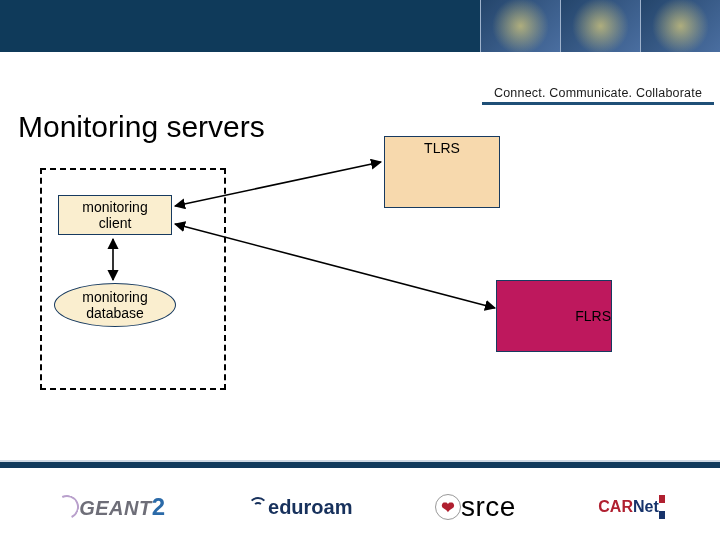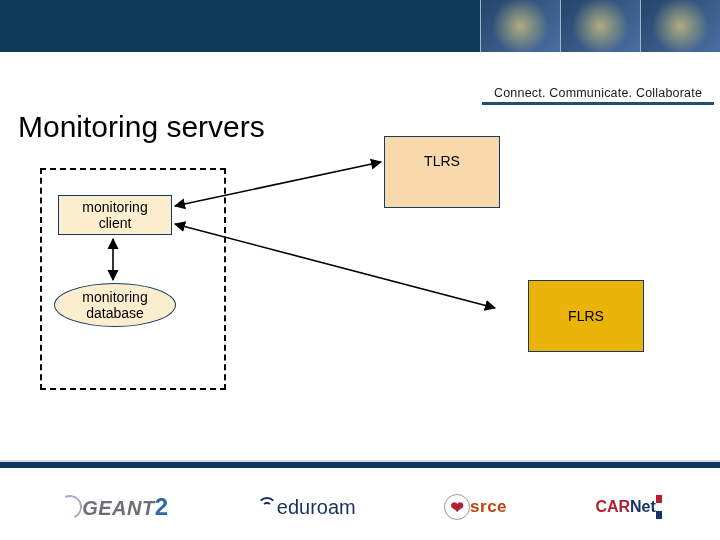--- a/index.html
+++ b/index.html
@@ -16,39 +16,39 @@
   .tagline-wrap { position: absolute; right: 6px; top: 86px; text-align: center; }
   .tagline { font-size: 12.5px; color: #1a1a1a; letter-spacing: .2px; }
   .tagline-underline { height: 3px; background: #1f4f77; margin-top: 2px; width: 232px; }
 
   .dashed-box { position: absolute; left: 40px; top: 168px; width: 186px; height: 222px; border: 2px dashed #000; }
 
   .client-box { position: absolute; left: 58px; top: 195px; width: 114px; height: 40px; border: 1.5px solid #173a60; background: #faeecf; display: flex; align-items: center; justify-content: center; font-size: 14px; text-align: center; line-height: 1.15; }
 
   .db-ellipse { position: absolute; left: 54px; top: 283px; width: 122px; height: 44px; border: 1.5px solid #173a60; background: #faeecf; border-radius: 50%; display: flex; align-items: center; justify-content: center; font-size: 14px; text-align: center; line-height: 1.15; }
 
-  .tlrs-box { position: absolute; left: 384px; top: 136px; width: 116px; height: 72px; border: 1.5px solid #173a60; background: #f7d9ad; display: flex; align-items: flex-start; justify-content: center; padding-top: 16px; font-size: 14px; }
-  .flrs-box { position: absolute; left: 528px; top: 280px; width: 116px; height: 72px; border: 1.5px solid #173a60; background: #eab308; display: flex; align-items: center; justify-content: center; font-size: 14px; }
+  .tlrs-box { position: absolute; left: 384px; top: 136px; width: 116px; height: 72px; border: 1.5px solid #173a60; background: #f7d9ad; display: flex; align-items: flex-start; justify-content: center; padding-top: 3px; font-size: 14px; }
+  .flrs-box { position: absolute; left: 496px; top: 280px; width: 116px; height: 72px; border: 1.5px solid #173a60; background: #be185d; display: flex; align-items: center; justify-content: flex-end; font-size: 14px; }
 
   svg.arrows { position: absolute; left: 0; top: 0; width: 720px; height: 540px; pointer-events: none; }
 
   .footer-band { position: absolute; left: 0; bottom: 72px; width: 720px; height: 6px; background: #123a5c; }
   .footer-thin { position: absolute; left: 0; bottom: 78px; width: 720px; height: 2px; background: #cfd8e3; }
 
   .logos { position: absolute; left: 0; bottom: 0; width: 720px; height: 66px; display: flex; align-items: center; justify-content: space-around; padding: 0 14px; }
   .logo { display: flex; align-items: center; color: #3a3a3a; font-weight: 600; }
   .geant { font-size: 20px; color: #6e6e78; letter-spacing: .5px; font-style: italic; }
   .geant .two { color: #2b6aa8; font-size: 24px; font-weight: 700; font-style: normal; }
   .geant-swirl { width: 24px; height: 24px; border: 2px solid #b9a0cc; border-radius: 50%; border-left-color: transparent; border-bottom-color: transparent; transform: rotate(20deg); }
-  .eduroam { font-size: 20px; color: #17315c; font-weight: 400; }
+  .eduroam { font-size: 20px; color: #17315c; font-weight: 700; }
   .edu-wifi { width: 20px; height: 20px; position: relative; }
   .edu-wifi::before, .edu-wifi::after { content:""; position:absolute; border: 2px solid #17315c; border-radius: 50%; border-left-color: transparent; border-bottom-color: transparent; border-right-color: transparent; }
   .edu-wifi::before { inset: 0; }
   .edu-wifi::after { inset: 5px; }
-  .srce { font-size: 17px; color: #c2410c; font-weight: 700; letter-spacing: .5px; }
+  .srce { font-size: 28px; color: #000000; font-weight: 400; letter-spacing: .5px; }
   .srce-heart { width: 26px; height: 26px; border-radius: 50%; background: #fff; border: 1px solid #999; display:flex; align-items:center; justify-content:center; color:#b02030; font-size:16px; }
   .carnet { font-size: 16px; font-weight: 800; color: #17336b; }
   .carnet .red { color: #b02030; }
   .carnet-stripe { width: 6px; height: 24px; background: linear-gradient(#b02030 33%, #fff 33% 66%, #17336b 66%); }
 </style>
 </head>
 <body>
 
 <div class="slide">
 

